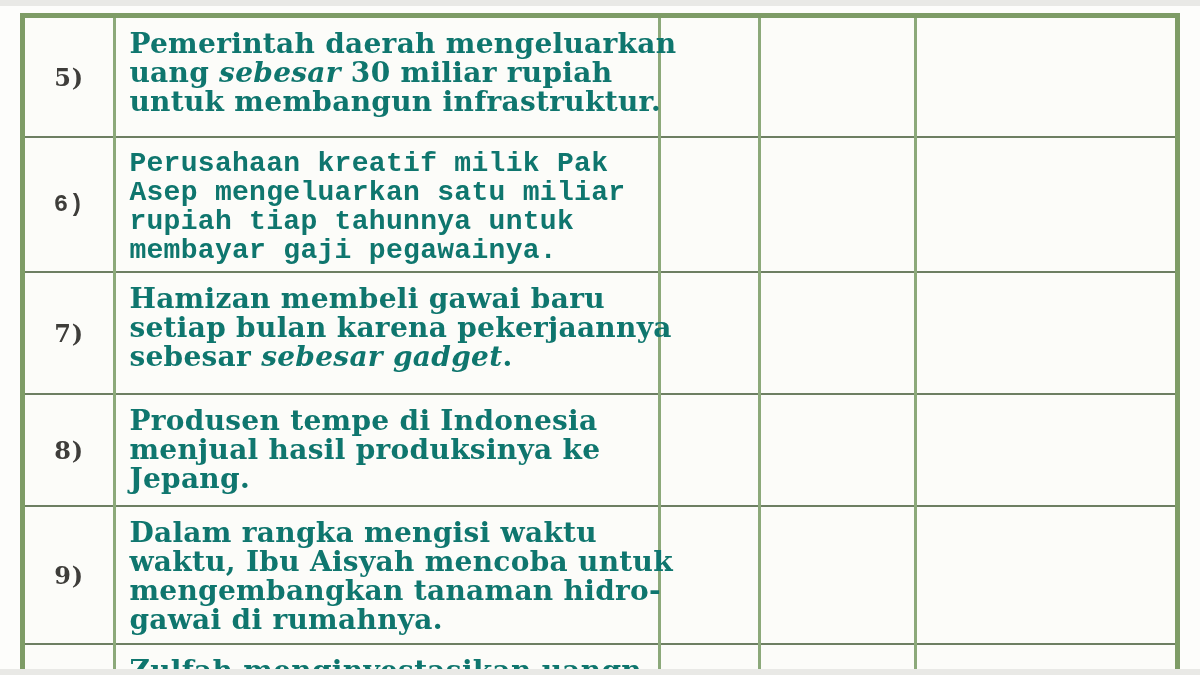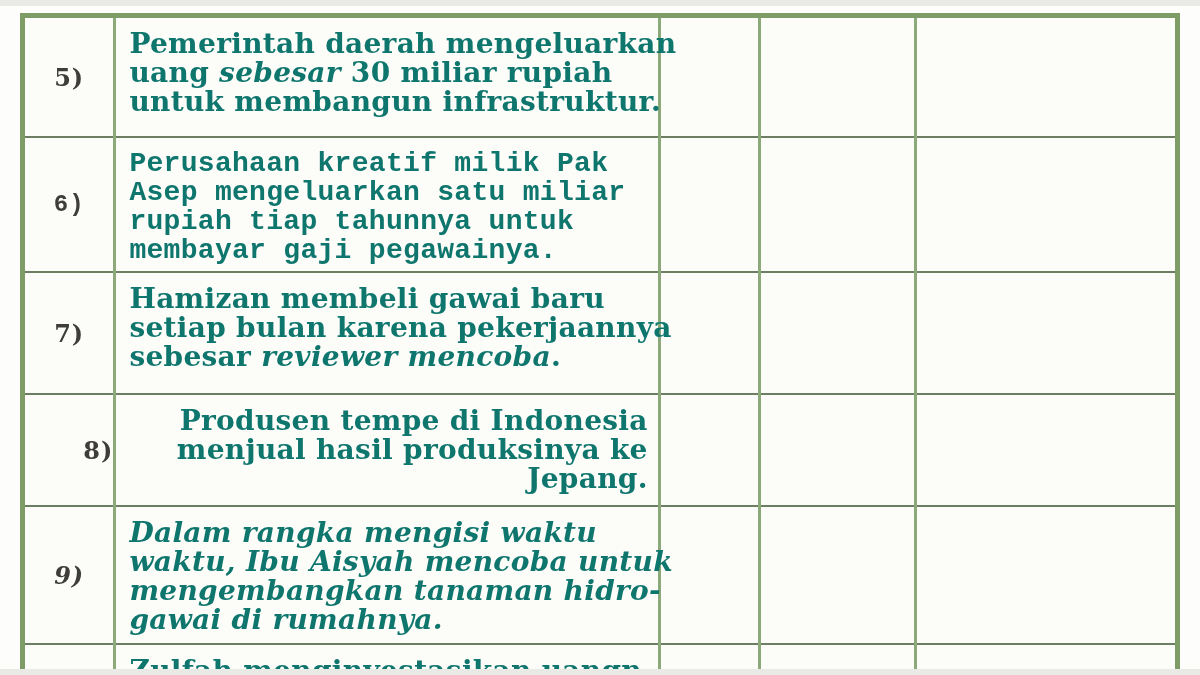--- a/index.html
+++ b/index.html
@@ -46,22 +46,22 @@
     border-bottom: 2px solid #6d7f62;
     border-left: 3px solid #8ca97a;
     border-right: 3px solid #8ca97a;
     background: #fcfcf9;
     padding: 0;
   }
   
   tr:nth-child(1) td { height: 101px; }
   tr:nth-child(2) td { height: 115px; font-family: Liberation Mono, monospace; }
   tr:nth-child(3) td { height: 103px; }
-  tr:nth-child(4) td { height: 93px; text-align: right;  }
-  tr:nth-child(5) td { height: 119px; font-style: italic; }
+  tr:nth-child(4) td { height: 93px;  }
+  tr:nth-child(5) td { height: 119px; }
   tr:nth-child(6) td { height: 94px;  }
 
   td.num {
     text-align: center;
     vertical-align: middle;
     font-size: 24px;
     font-weight: 600;
     color: #3e3d3a;
     letter-spacing: 1px;
   }
@@ -123,21 +123,21 @@
     <td class="answer"></td>
     <td class="answer"></td>
     <td class="answer"></td>
   </tr>
         <tr>
     <td class="num"><span>7)</span></td>
     <td class="statement">
             <div>
               <div class="line"><span>Hamizan membeli gawai baru</span></div>
               <div class="line"><span>setiap bulan karena pekerjaannya</span></div>
-              <div class="line"><span>sebesar </span><em>reviewer mencoba</em><span>.</span></div>
+              <div class="line"><span>sebesar </span><em>sebesar gadget</em><span>.</span></div>
             </div>
           </td>
     <td class="answer"></td>
     <td class="answer"></td>
     <td class="answer"></td>
   </tr>
         <tr>
     <td class="num"><span>8)</span></td>
     <td class="statement">
             <div>

